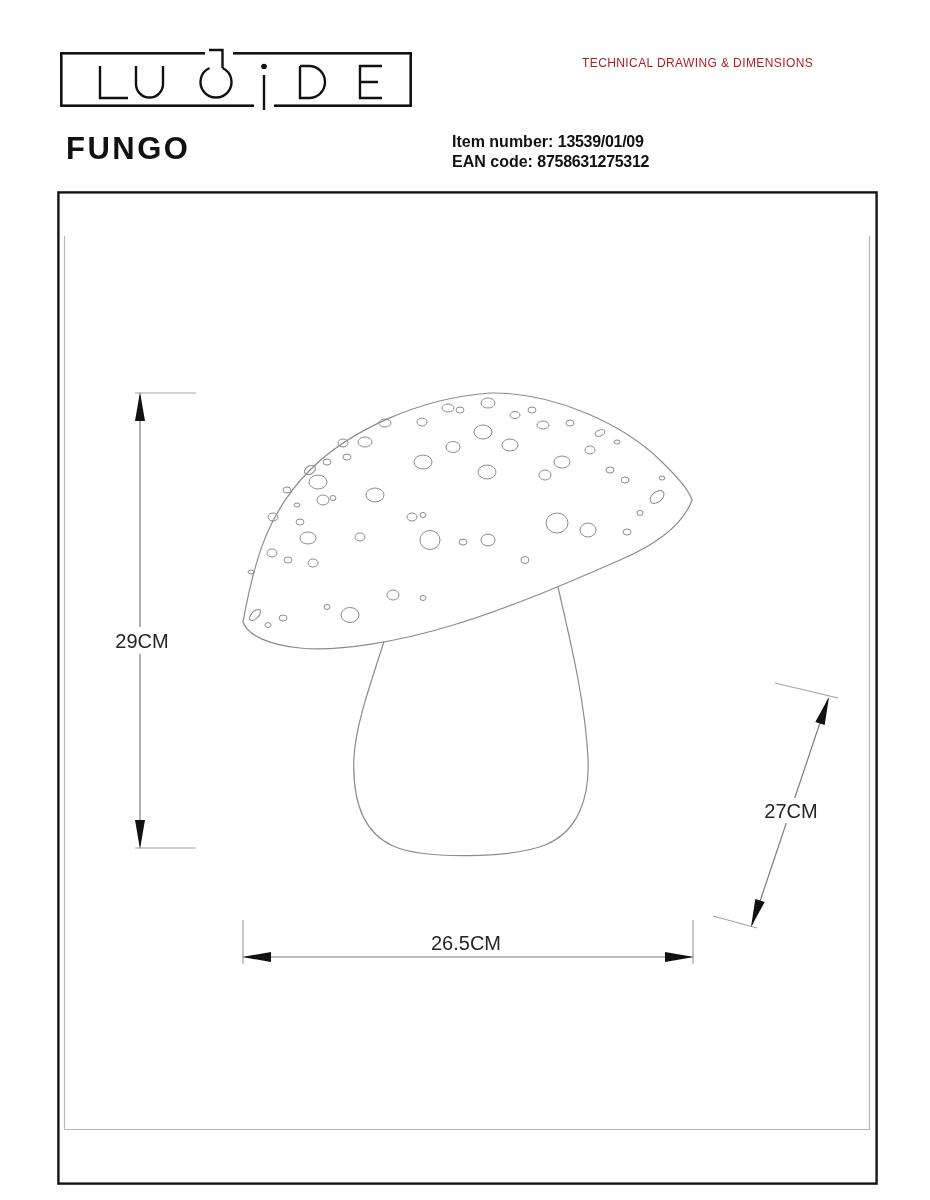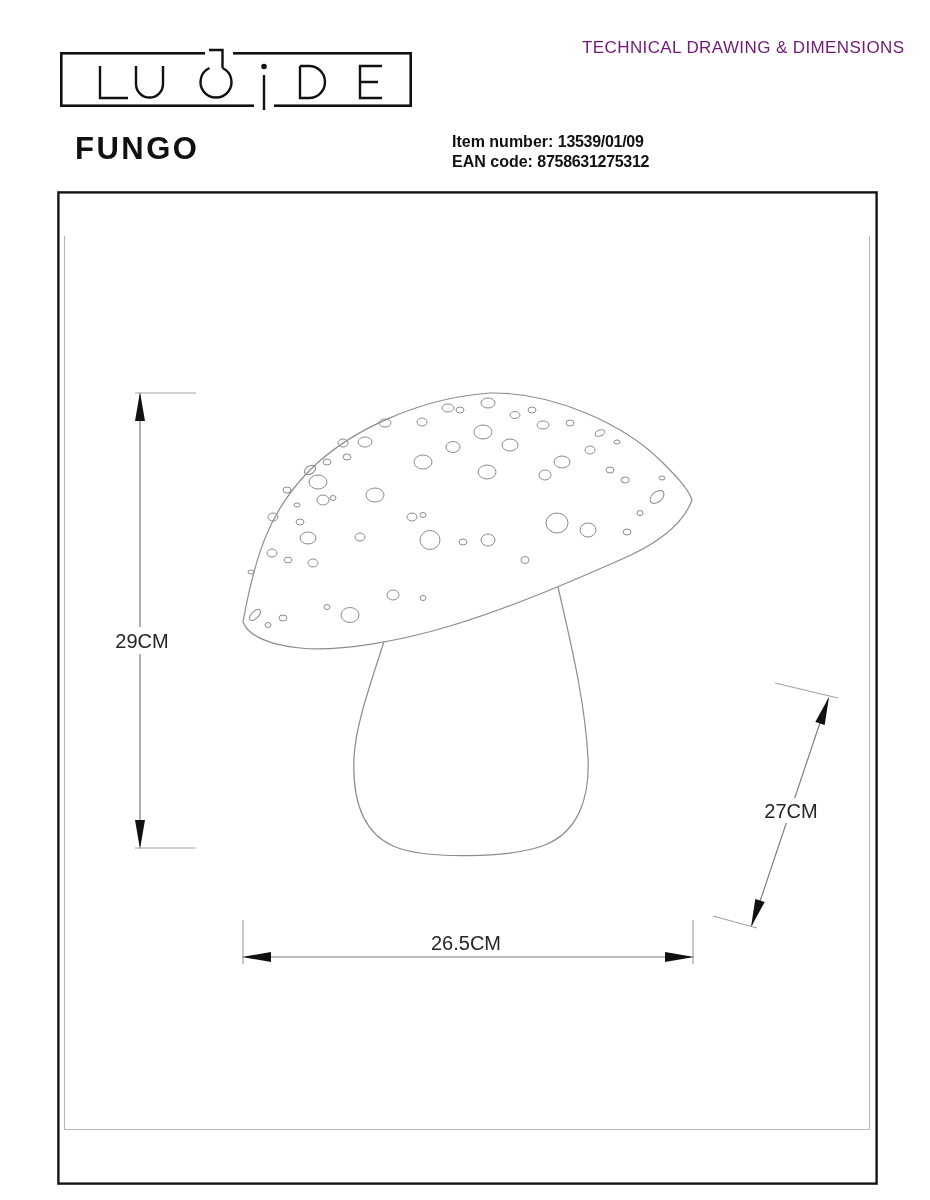--- a/index.html
+++ b/index.html
@@ -3,26 +3,26 @@
 <meta charset="utf-8">
 <style>
   html,body{margin:0;padding:0;background:#ffffff;}
   body{
     width:930px;height:1200px;position:relative;overflow:hidden;
     font-family:"Liberation Sans","DejaVu Sans",sans-serif;
     -webkit-font-smoothing:antialiased;
   }
   .abs{position:absolute;}
   .doc-title{
-    left:582px;top:38px;
-    font-size:17px;letter-spacing:0.4px;color:#701a75;font-weight:400;
+    left:582px;top:56px;
+    font-size:12px;letter-spacing:0.4px;color:#b91c1c;font-weight:400;
     white-space:nowrap;
   }
   .product-name{
-    left:75px;top:131px;
+    left:66px;top:131px;
     font-size:31px;font-weight:700;letter-spacing:2.5px;color:#111;
     white-space:nowrap;
   }
   .item-block{
     left:452px;top:132px;
     font-size:16px;color:#111;line-height:19.5px;white-space:nowrap;
   }
   .item-block .lbl{font-weight:700;}
   .item-block .val{font-weight:700;letter-spacing:-0.3px;text-align:center;}
   .drawing-frame{

